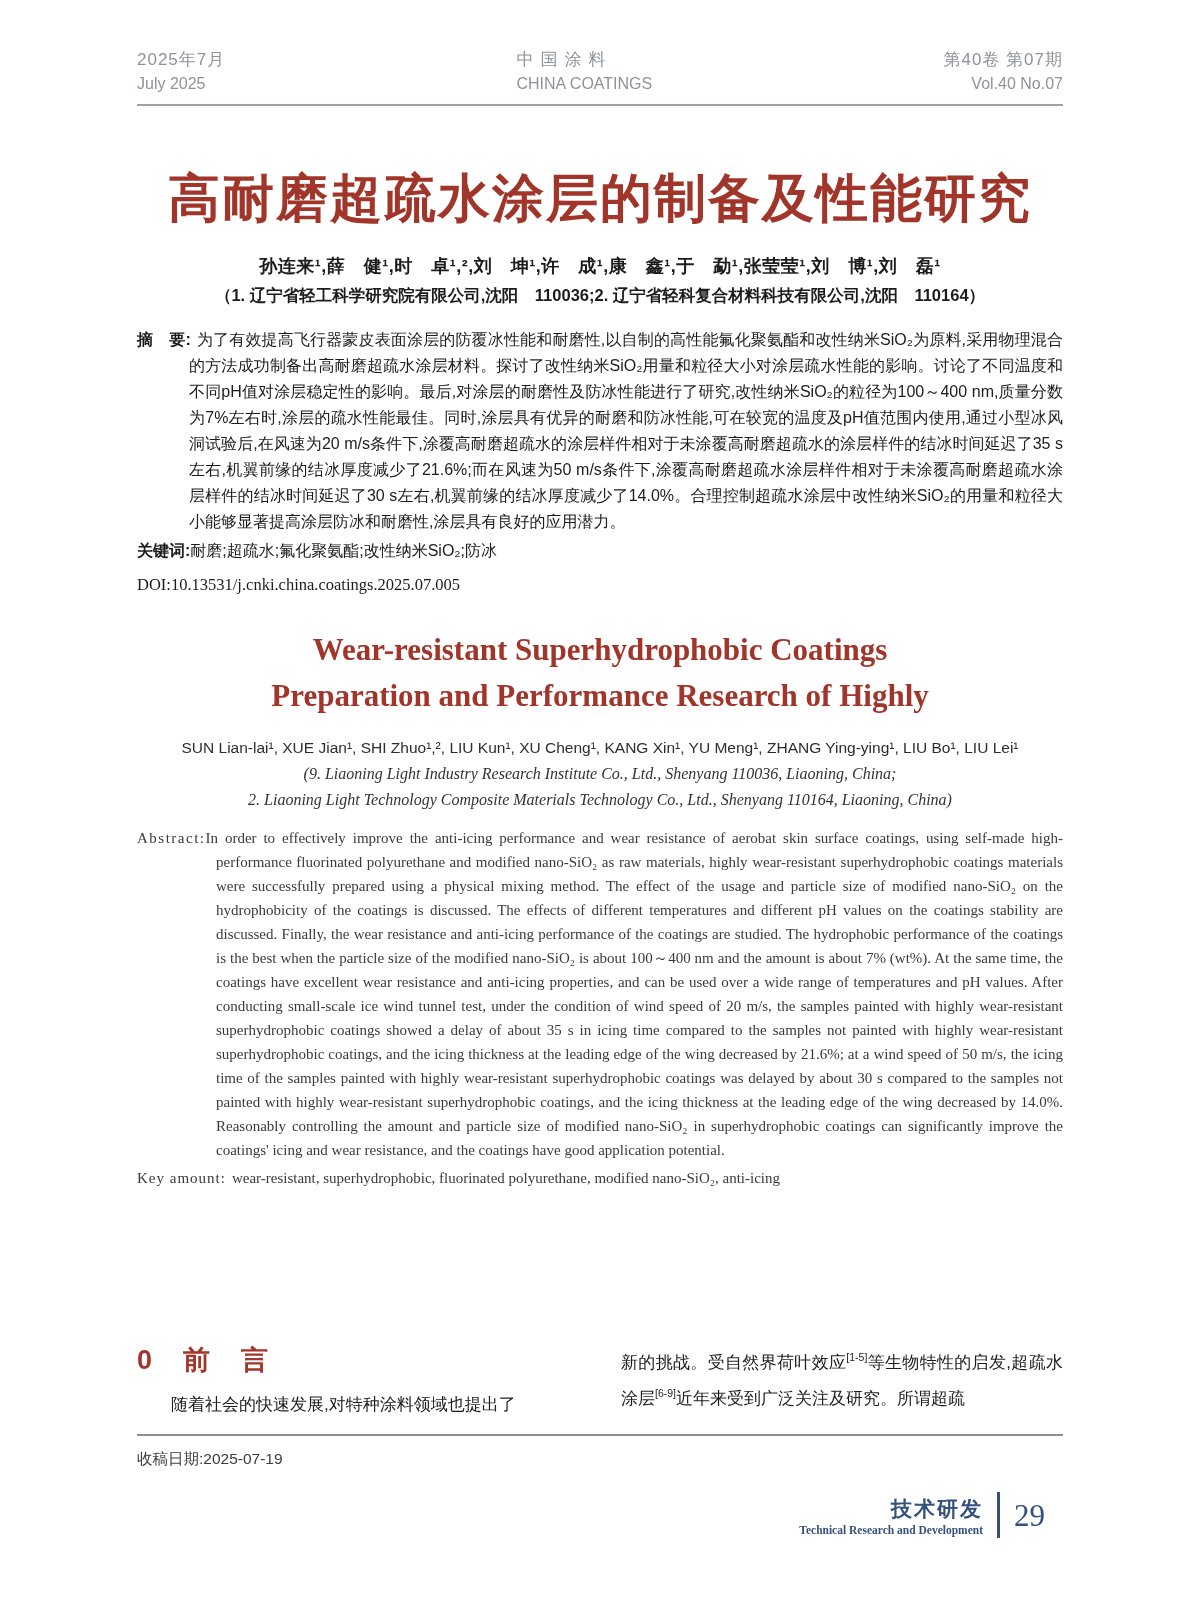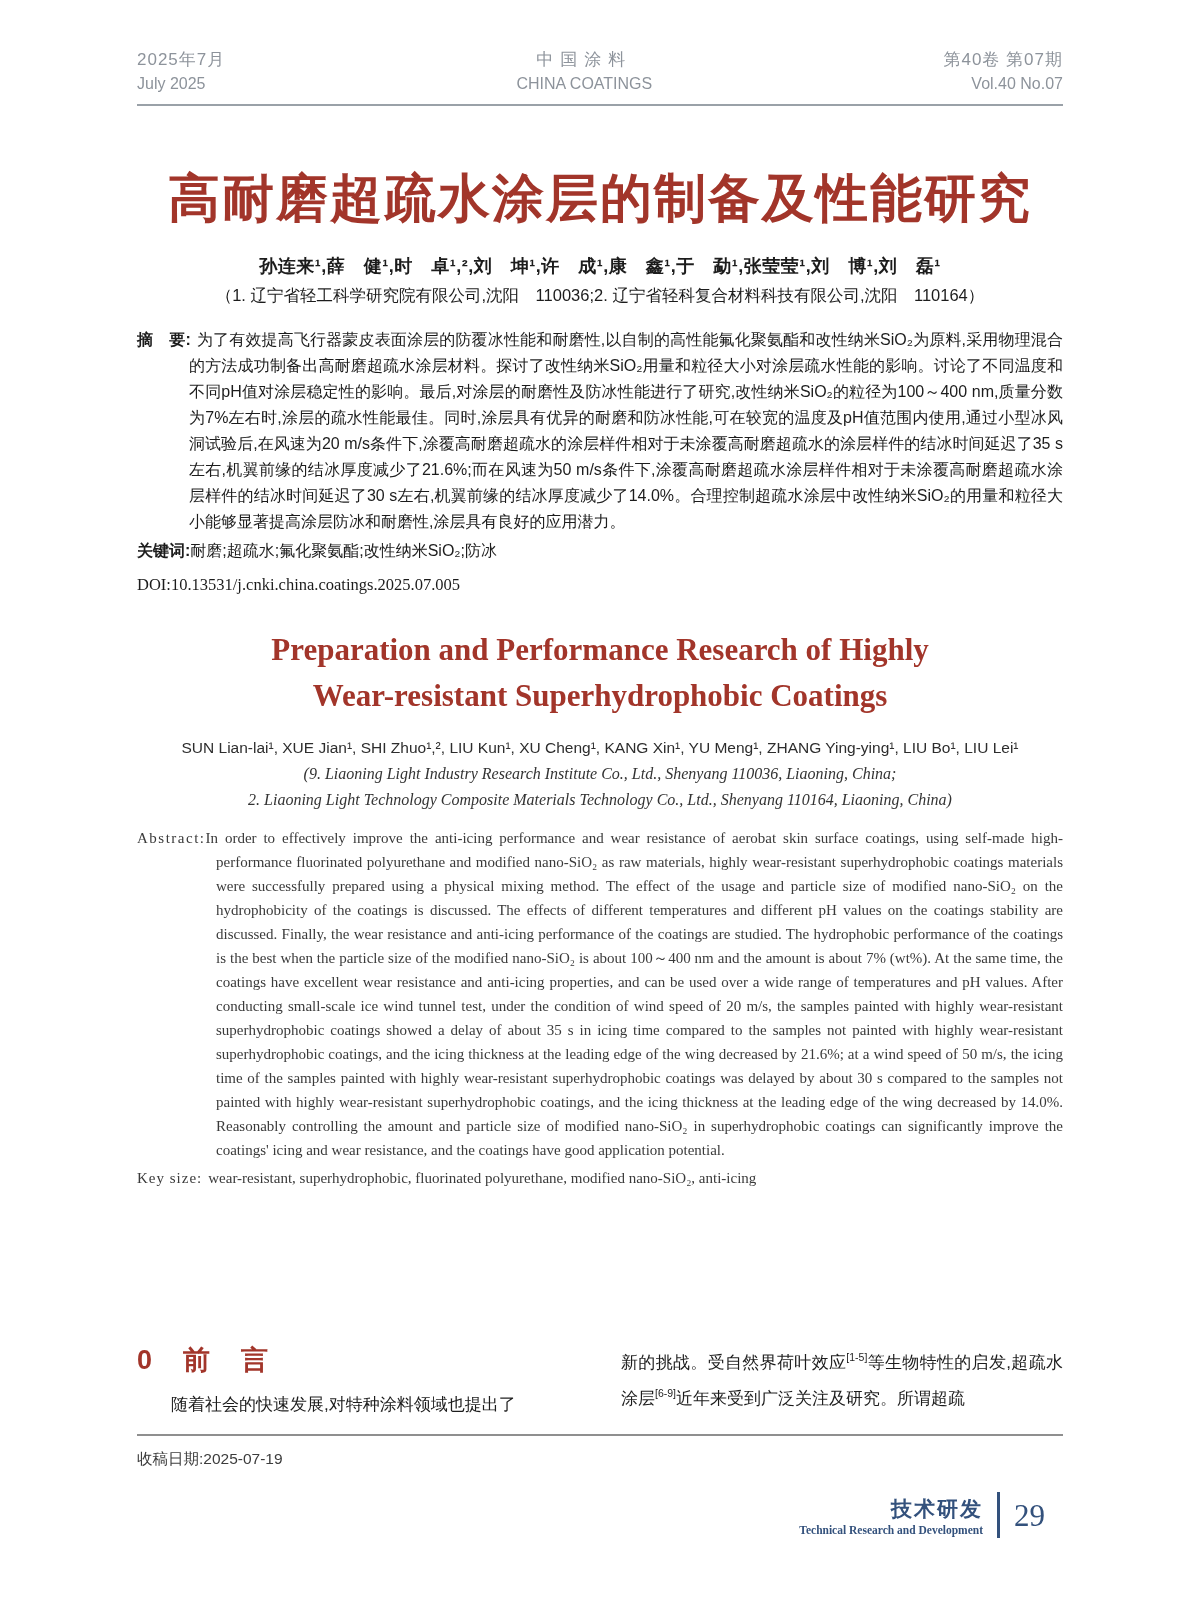--- a/index.html
+++ b/index.html
@@ -10,35 +10,35 @@
     background:#ffffff;
     box-sizing:border-box;
     padding:48px 124px 0 137px;
     font-family:"Liberation Sans","DejaVu Sans",sans-serif;
     color:#1c1c1c;
     overflow:hidden;
   }
   
   .jheader { display:flex; justify-content:space-between; color:#8d939b;gap:31px; }
   .jheader .hcol { line-height:24px; }
-  .jheader .hcol.center { text-align:center; }
+  .jheader .hcol.center { }
   .jheader .hcol.right  { text-align:right; }
   .jheader .zh { font-size:17px; letter-spacing:1px; }
   .jheader .zh.spaced { letter-spacing:7px; }
   .jheader .en { font-size:16px; }
   .header-rule { border:none; border-top:2px solid #9aa1a8; margin:8px 0 0 0; }
 
   
   .title-zh {
     margin-top:62px; text-align:center;
     font-size:52px; font-weight:bold; color:#a2352a;
     letter-spacing:2px; line-height:60px;
   }
   .authors-zh { margin-top:26px; text-align:center; font-size:18px; font-weight:bold; letter-spacing:0.5px; }
-  .affil-zh   { margin-top:7px;  text-align:center; font-size:16.5px; font-weight:normal; }
+  .affil-zh   { margin-top:7px;  text-align:center; font-size:16.5px; font-weight:bold; }
 
   
   .abs-zh {
     margin-top:20px; font-size:16px; line-height:26px;
     text-align:justify; padding-left:52px; text-indent:-52px;
   }
   .abs-zh .lbl { font-weight:bold; padding-right:6px; }
   .kw-zh { margin-top:3px; font-size:16px; line-height:26px; }
   .kw-zh .lbl { font-weight:bold; }
 
@@ -126,32 +126,32 @@
   <div class="authors-zh">孙连来¹,薛　健¹,时　卓¹,²,刘　坤¹,许　成¹,康　鑫¹,于　勐¹,张莹莹¹,刘　博¹,刘　磊¹</div>
   <div class="affil-zh">（1. 辽宁省轻工科学研究院有限公司,沈阳　110036;2. 辽宁省轻科复合材料科技有限公司,沈阳　110164）</div>
 
   <div class="abs-zh"><span class="lbl">摘　要:</span><span>为了有效提高飞行器蒙皮表面涂层的防覆冰性能和耐磨性,以自制的高性能氟化聚氨酯和改性纳米SiO₂为原料,采用物理混合的方法成功制备出高耐磨超疏水涂层材料。探讨了改性纳米SiO₂用量和粒径大小对涂层疏水性能的影响。讨论了不同温度和不同pH值对涂层稳定性的影响。最后,对涂层的耐磨性及防冰性能进行了研究,改性纳米SiO₂的粒径为100～400 nm,质量分数为7%左右时,涂层的疏水性能最佳。同时,涂层具有优异的耐磨和防冰性能,可在较宽的温度及pH值范围内使用,通过小型冰风洞试验后,在风速为20 m/s条件下,涂覆高耐磨超疏水的涂层样件相对于未涂覆高耐磨超疏水的涂层样件的结冰时间延迟了35 s左右,机翼前缘的结冰厚度减少了21.6%;而在风速为50 m/s条件下,涂覆高耐磨超疏水涂层样件相对于未涂覆高耐磨超疏水涂层样件的结冰时间延迟了30 s左右,机翼前缘的结冰厚度减少了14.0%。合理控制超疏水涂层中改性纳米SiO₂的用量和粒径大小能够显著提高涂层防冰和耐磨性,涂层具有良好的应用潜力。</span></div>
 
   <div class="kw-zh"><span class="lbl">关键词:</span><span>耐磨;超疏水;氟化聚氨酯;改性纳米SiO₂;防冰</span></div>
 
   <div class="doi">DOI:10.13531/j.cnki.china.coatings.2025.07.005</div>
 
   <div class="title-en">
+    <div>Wear-resistant Superhydrophobic Coatings</div>
     <div>Preparation and Performance Research of Highly</div>
-    <div>Wear-resistant Superhydrophobic Coatings</div>
   </div>
   <div class="authors-en">SUN Lian-lai¹, XUE Jian¹, SHI Zhuo¹,², LIU Kun¹, XU Cheng¹, KANG Xin¹, YU Meng¹, ZHANG Ying-ying¹, LIU Bo¹, LIU Lei¹</div>
   <div class="affil-en">
     <div>(9. Liaoning Light Industry Research Institute Co., Ltd., Shenyang 110036, Liaoning, China;</div>
     <div>2. Liaoning Light Technology Composite Materials Technology Co., Ltd., Shenyang 110164, Liaoning, China)</div>
   </div>
 
   <div class="abs-en"><span class="lbl">Abstract:</span><span>In order to effectively improve the anti-icing performance and wear resistance of aerobat skin surface coatings, using self-made high-performance fluorinated polyurethane and modified nano-SiO₂ as raw materials, highly wear-resistant superhydrophobic coatings materials were successfully prepared using a physical mixing method. The effect of the usage and particle size of modified nano-SiO₂ on the hydrophobicity of the coatings is discussed. The effects of different temperatures and different pH values on the coatings stability are discussed. Finally, the wear resistance and anti-icing performance of the coatings are studied. The hydrophobic performance of the coatings is the best when the particle size of the modified nano-SiO₂ is about 100～400 nm and the amount is about 7% (wt%). At the same time, the coatings have excellent wear resistance and anti-icing properties, and can be used over a wide range of temperatures and pH values. After conducting small-scale ice wind tunnel test, under the condition of wind speed of 20 m/s, the samples painted with highly wear-resistant superhydrophobic coatings showed a delay of about 35 s in icing time compared to the samples not painted with highly wear-resistant superhydrophobic coatings, and the icing thickness at the leading edge of the wing decreased by 21.6%; at a wind speed of 50 m/s, the icing time of the samples painted with highly wear-resistant superhydrophobic coatings was delayed by about 30 s compared to the samples not painted with highly wear-resistant superhydrophobic coatings, and the icing thickness at the leading edge of the wing decreased by 14.0%. Reasonably controlling the amount and particle size of modified nano-SiO₂ in superhydrophobic coatings can significantly improve the coatings' icing and wear resistance, and the coatings have good application potential.</span></div>
 
-  <div class="kw-en"><span class="lbl">Key size:</span><span>wear-resistant, superhydrophobic, fluorinated polyurethane, modified nano-SiO₂, anti-icing</span></div>
+  <div class="kw-en"><span class="lbl">Key amount:</span><span>wear-resistant, superhydrophobic, fluorinated polyurethane, modified nano-SiO₂, anti-icing</span></div>
 
   <div class="bottom-block">
     <div class="intro-cols">
       <div class="intro-col">
         <h2 class="intro-heading">0　前　言</h2>
         <p class="intro-para indent">随着社会的快速发展,对特种涂料领域也提出了</p>
       </div>
       <div class="intro-col">
         <p class="intro-para"><span>新的挑战。受自然界荷叶效应</span><sup>[1-5]</sup><span>等生物特性的启发,超疏水涂层</span><sup>[6-9]</sup><span>近年来受到广泛关注及研究。所谓超疏</span></p>
       </div>

